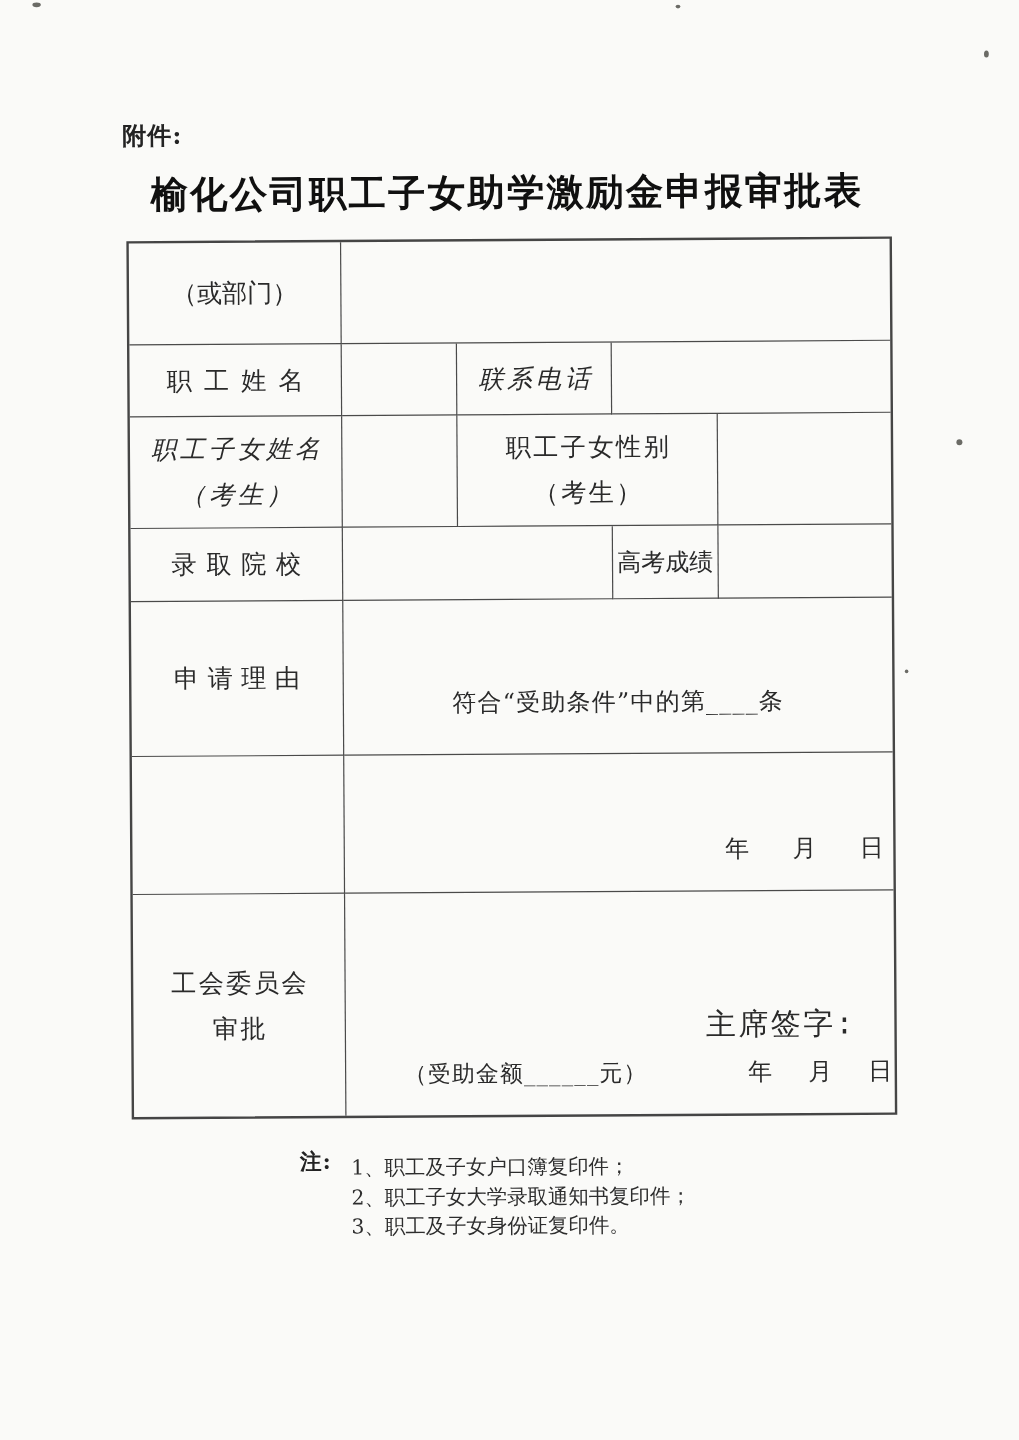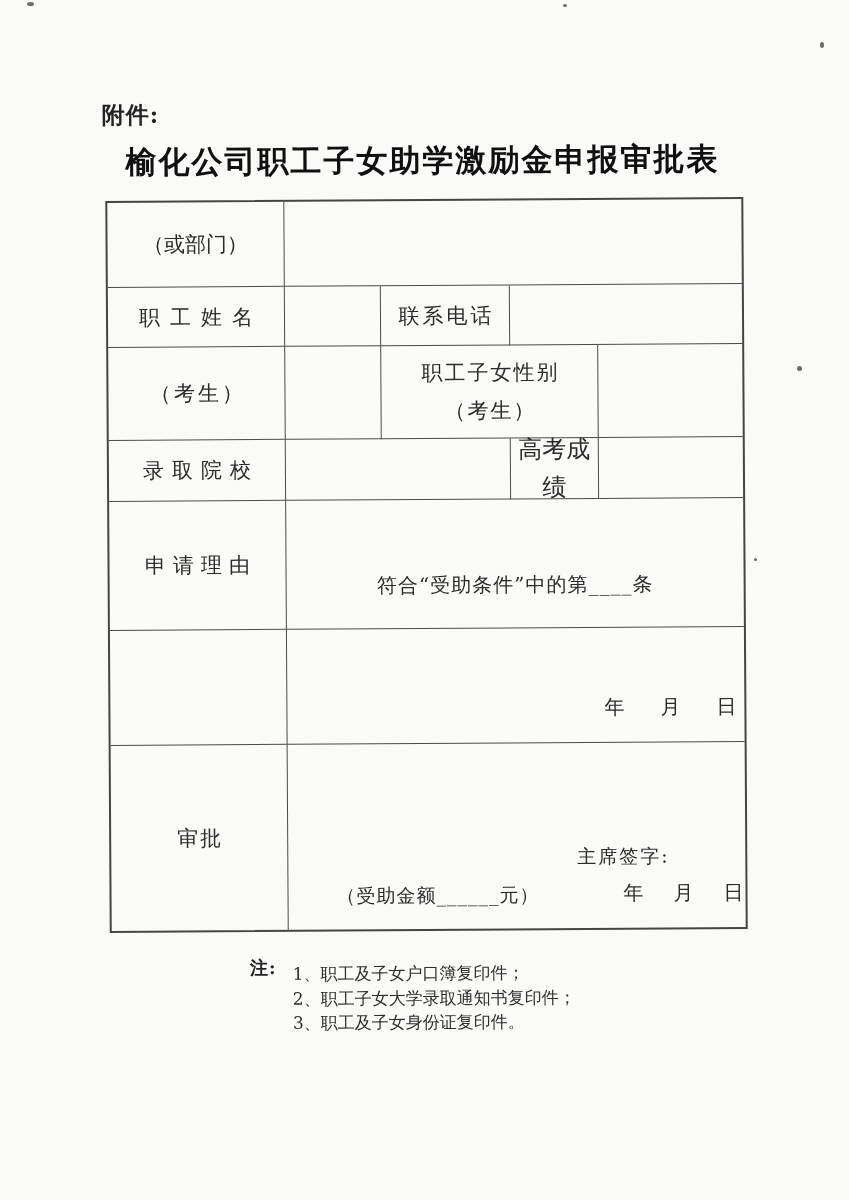--- a/index.html
+++ b/index.html
@@ -4,21 +4,21 @@
 <style>
   html,body{margin:0;padding:0;}
   body{
     width:849px;height:1200px;position:relative;overflow:hidden;
     background:#fafaf8;
     font-family:"DejaVu Serif","Liberation Serif",serif;
     color:#232323;
   }
   .paper{position:absolute;inset:0;transform:rotate(-0.35deg);transform-origin:50% 40%;}
 
-  .attachment{position:absolute;left:104px;top:98px;font-size:23px;font-weight:700;letter-spacing:1px;}
+  .attachment{position:absolute;left:104px;top:98px;font-size:20px;font-weight:700;letter-spacing:1px;}
   .title{position:absolute;left:0;top:140px;width:849px;text-align:center;
          font-size:31px;font-weight:700;letter-spacing:2px;color:#101010;}
 
   .form-table{
     position:absolute;left:107px;top:199px;
     display:grid;
     grid-template-columns:177px 96px 129px 88px 144px;
     grid-template-rows:85px 60px 93px 61px 129px 115px 185px;
     border:2px solid #454545;
     background:transparent;
@@ -29,33 +29,33 @@
     display:flex;flex-direction:column;align-items:center;justify-content:center;
     text-align:center;font-size:21px;line-height:38px;color:#2a2a2a;
   }
   .no-r{border-right:none;}
   .no-b{border-bottom:none;}
   .span2{grid-column:span 2;}
   .span4{grid-column:span 4;}
   .rel{position:relative;}
 
   .ls2{letter-spacing:2px;margin-right:-2px;}
-  .ls3{letter-spacing:3px;margin-right:-3px;}
+  .ls3{letter-spacing:3px;margin-right:-3px;font-style:italic;}
   .ls7{letter-spacing:7px;margin-right:-7px;}
   .ls8{letter-spacing:8px;margin-right:-8px;font-family:Liberation Serif, serif;}
   .ls10{letter-spacing:10px;margin-right:-10px;}
-  .fs20{font-size:24px;}
+  .fs20{font-size:20px;}
 
   .reason-value{justify-content:flex-end;padding-bottom:24px;font-size:20px;letter-spacing:1px;}
 
   .date-line{position:absolute;display:flex;font-size:20px;color:#2a2a2a;}
   .review-date{right:8px;bottom:16px;gap:36px;}
   .approval-date{right:2px;bottom:16px;gap:30px;}
 
-  .chairman{position:absolute;left:289px;top:94px;font-size:19px;letter-spacing:2px;}
+  .chairman{position:absolute;left:300px;top:94px;font-size:25px;letter-spacing:2px;font-family:Liberation Mono, monospace;}
   .amount{position:absolute;left:48px;bottom:15px;font-size:19px;letter-spacing:1px;}
 
   .notes{position:absolute;left:247px;top:955px;display:flex;align-items:flex-start;}
   .notes-label{font-size:18px;font-weight:700;margin-right:16px;letter-spacing:1px;}
   .note-items{font-size:17px;line-height:24.5px;margin-top:6px;color:#2d2d2d;}
 
   .speck{position:absolute;background:#6b6b66;border-radius:50%;}
   .s1{left:820px;top:42px;width:4px;height:6px;}
   .s2{left:797px;top:366px;width:5px;height:5px;}
   .s3{left:754px;top:558px;width:3px;height:3px;}
@@ -81,20 +81,21 @@
     <div class="cell">
       <div class="ls10">职工姓名</div>
     </div>
     <div class="cell"></div>
     <div class="cell">
       <div class="ls3">联系电话</div>
     </div>
     <div class="cell span2 no-r"></div>
 
     <div class="cell">
+      <div class="ls3">职工子女姓名</div>
       <div class="ls3">（考生）</div>
     </div>
     <div class="cell"></div>
     <div class="cell span2">
       <div class="ls2">职工子女性别</div>
       <div class="ls2">（考生）</div>
     </div>
     <div class="cell no-r"></div>
 
     <div class="cell">
@@ -117,20 +118,21 @@
     </div>
     <div class="cell span4 no-r rel">
       <div class="date-line review-date">
         <span>年</span>
         <span>月</span>
         <span>日</span>
       </div>
     </div>
 
     <div class="cell no-b">
+      <div class="ls2">工会委员会</div>
       <div class="ls2">审批</div>
     </div>
     <div class="cell span4 no-r no-b rel">
       <div class="chairman">主席签字:</div>
       <div class="amount">（受助金额______元）</div>
       <div class="date-line approval-date">
         <span>年</span>
         <span>月</span>
         <span>日</span>
       </div>

